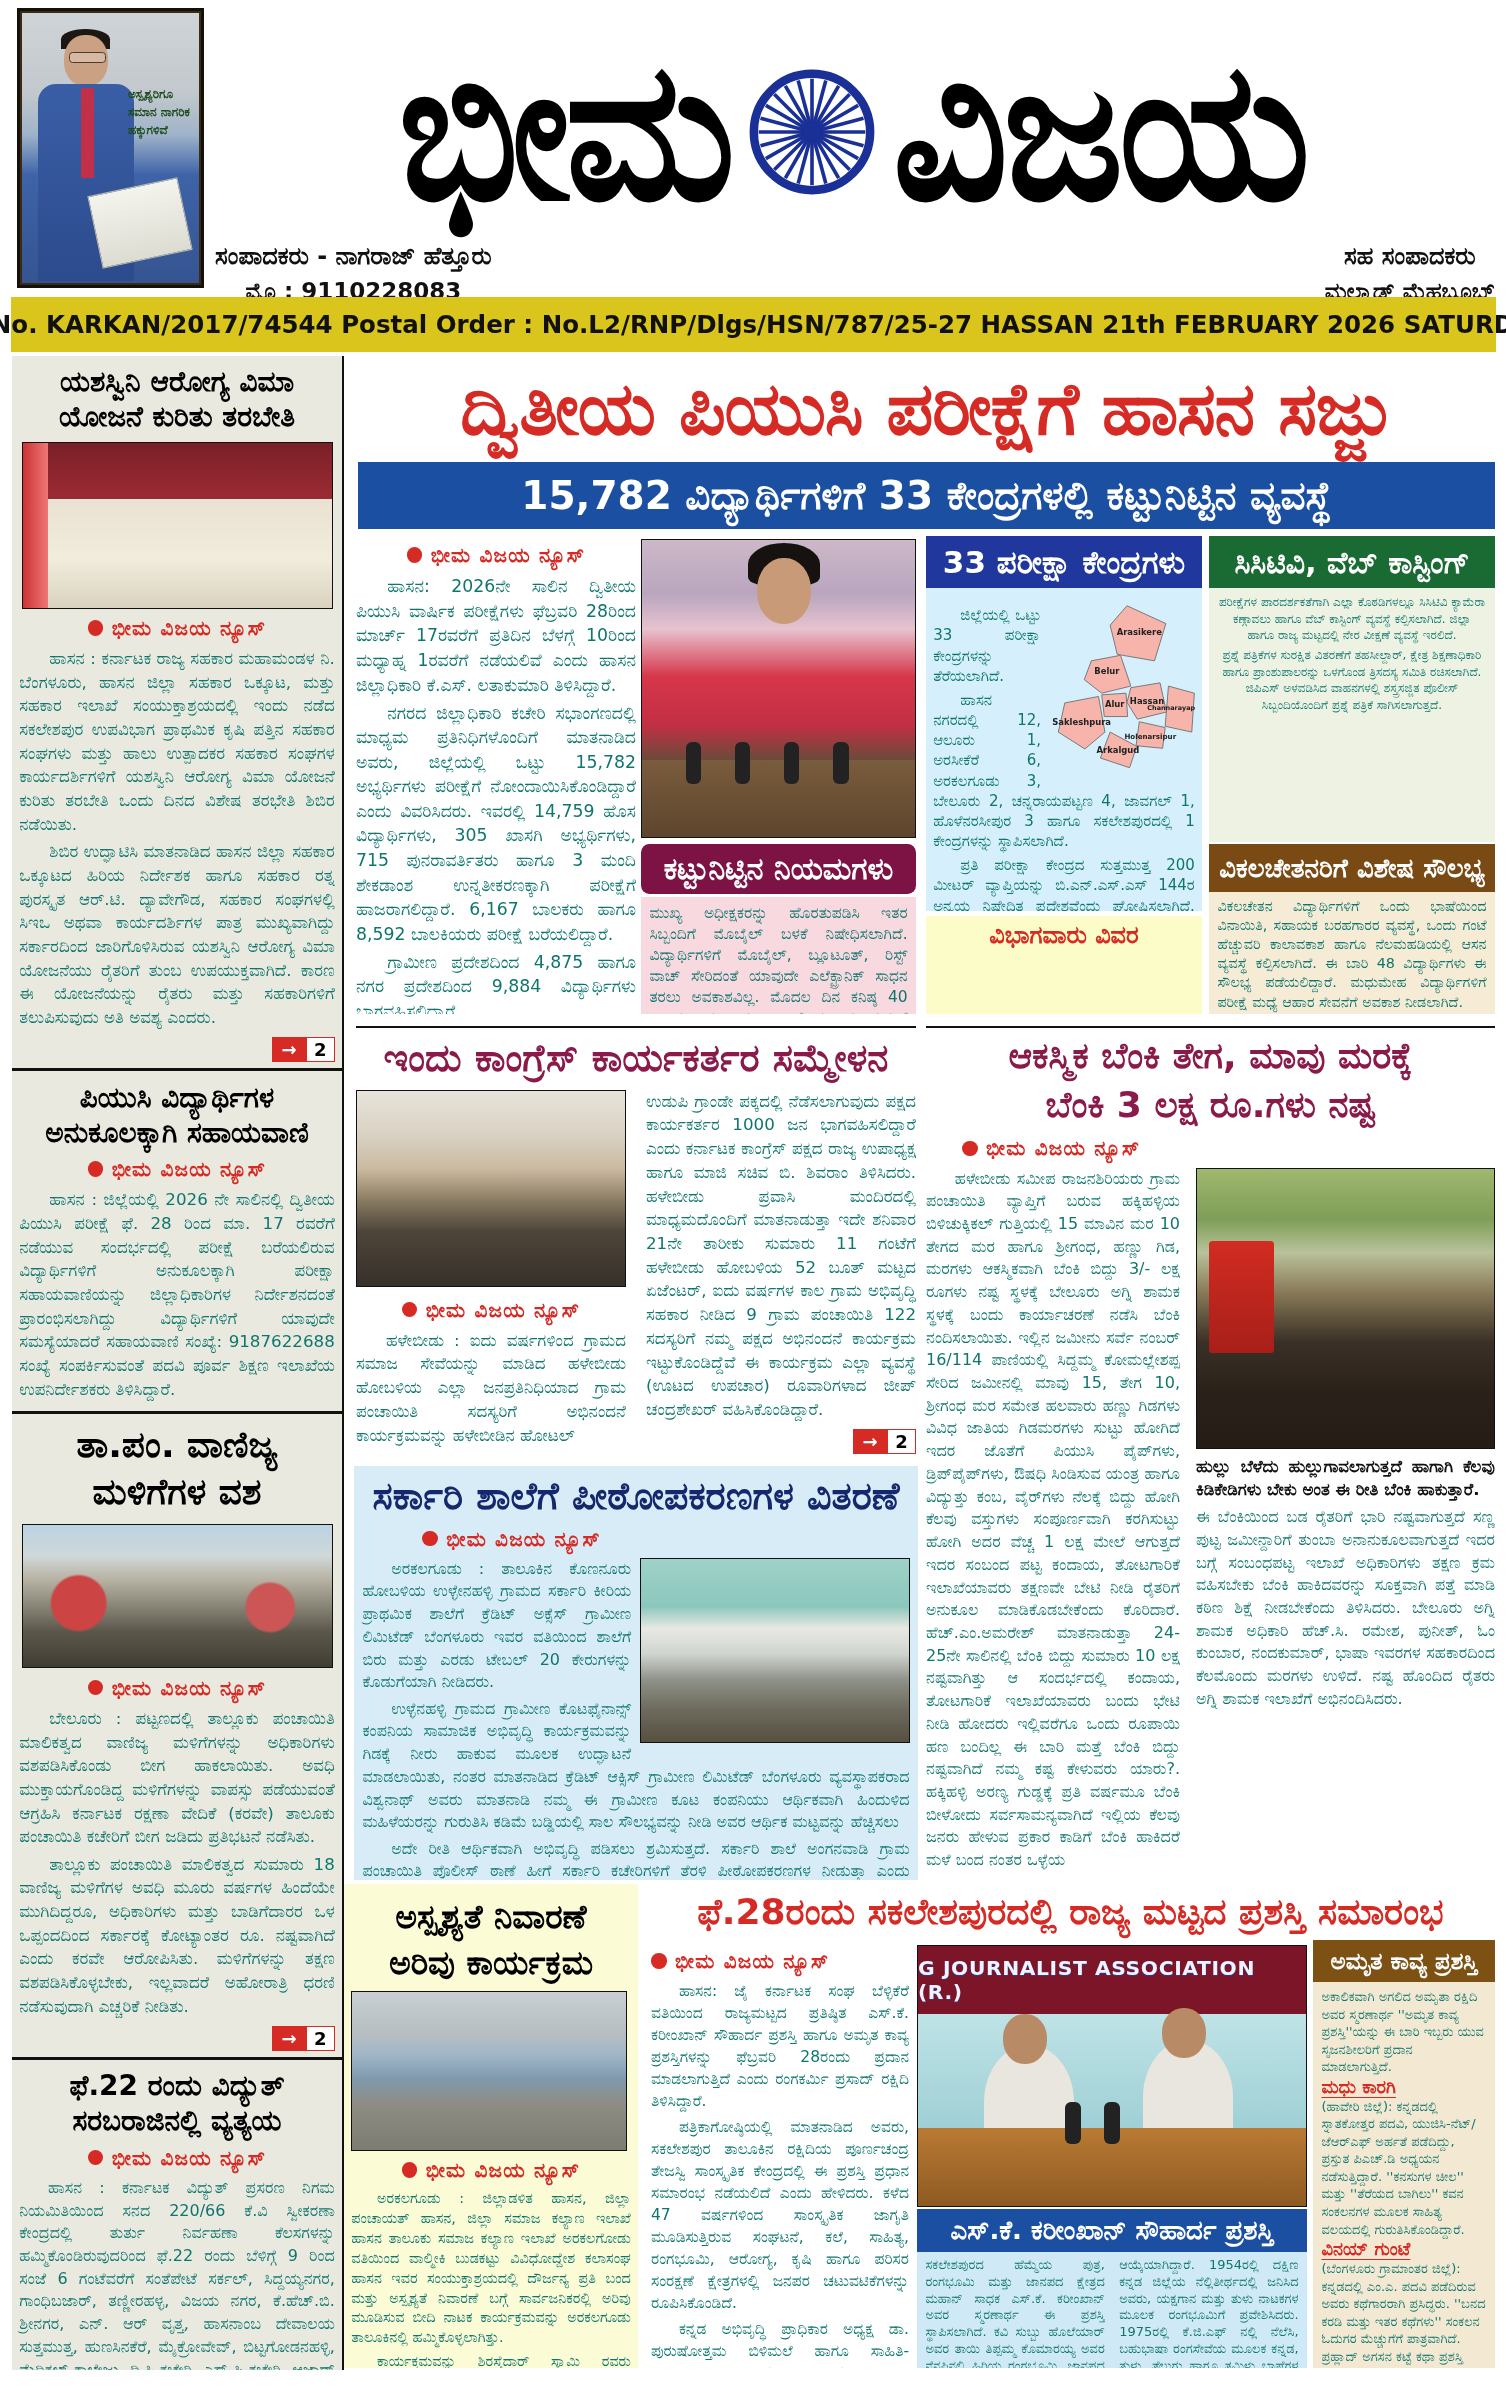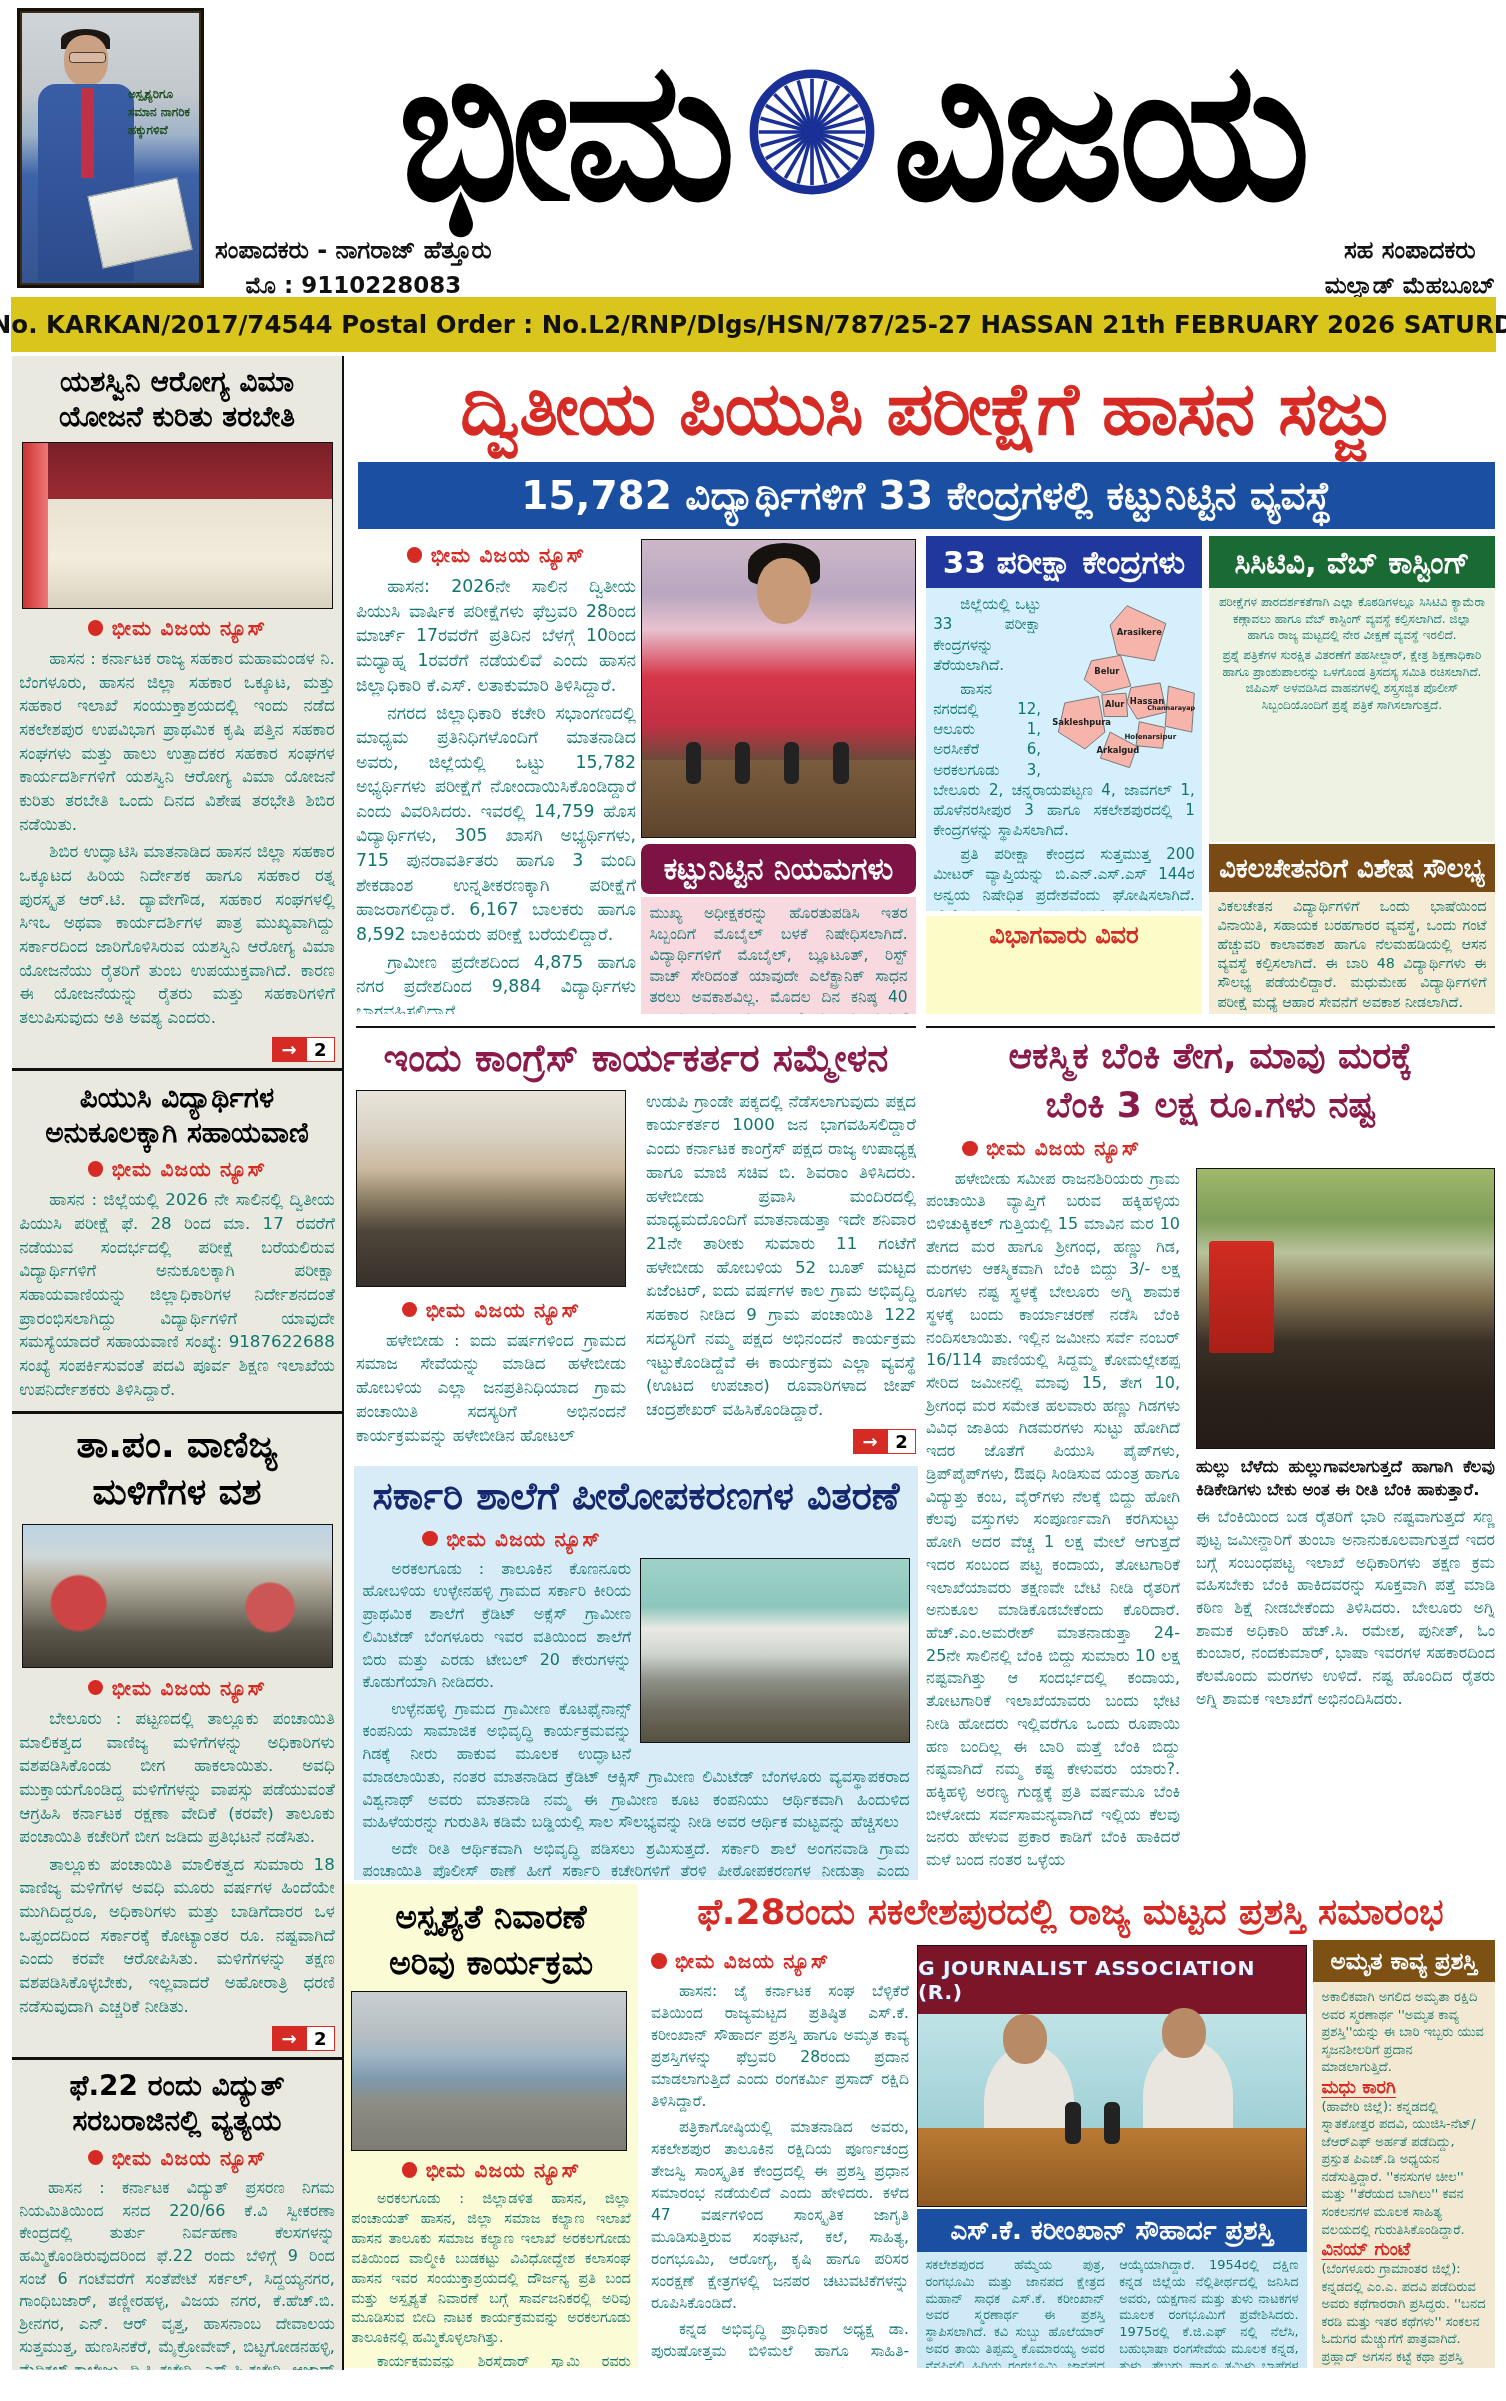--- a/index.html
+++ b/index.html
@@ -13,21 +13,21 @@
   .amb-head{position:absolute;left:42px;top:21.5px;width:44px;height:51px;border-radius:46%;background:#caa183;}
   .amb-hair{position:absolute;left:39px;top:15.5px;width:49px;height:20.3px;border-radius:50% 50% 0 0;background:#1d1713;}
   .amb-glass{position:absolute;left:47px;top:39px;width:35px;height:8.4px;border:1.8px solid #4a3c2c;border-radius:3.6px;background:rgba(255,255,255,.25);}
   .amb-suit{position:absolute;left:16.7px;top:71px;width:96px;height:197px;background:linear-gradient(180deg,#3a5ea6,#2c4b8d);border-radius:18px 18px 0 0;}
   .amb-tie{position:absolute;left:59px;top:75px;width:13px;height:90px;background:#c03048;}
   .amb-book{position:absolute;left:72px;top:173px;width:90px;height:72px;background:linear-gradient(180deg,#f4f4ee,#dcdcd2);transform:rotate(-12deg);border:1.2px solid #b9b9ac;}
   .amb-caption{position:absolute;right:4.8px;top:72px;width:66px;color:#1d4d20;font-weight:bold;font-size:12px;line-height:1.5;text-align:left;}
   .mast-title-row{left:209px;top:24px;width:1286px;height:215px;display:flex;align-items:center;justify-content:center;gap:18px;}
   .mast-word{font-size:179px;font-weight:800;color:#000;letter-spacing:-4.8px;line-height:1;transform:scaleY(1.08);}
   .chakra{width:126px;height:126px;flex:0 0 auto;}
-  .mast-subrow{left:215px;top:242px;width:1280px;height:51px;display:flex;justify-content:space-between;align-items:center;}
+  .mast-subrow{left:215px;top:242px;width:1280px;height:51px;display:flex;justify-content:space-between;align-items:flex-start;}
   .mast-col{text-align:center;font-weight:bold;}
   .mast-col .l1{font-size:24px;}
   .mast-col .l2{font-size:23px;margin-top:8.4px;}
   
   .infobar{left:10.8px;top:297px;width:1485px;height:55px;background:#d9c51c;display:flex;align-items:center;justify-content:center;}
   .infobar span{font-size:24.5px;font-weight:bold;color:#111;white-space:nowrap;}
   
   .left-rail{left:12px;top:356px;width:332px;height:2014px;background:#e9e9df;border-right:2.4px solid #111;box-sizing:border-box;overflow:hidden;}
   .lr-art{padding:8.4px 7.2px 6px 7.2px;border-bottom:3px solid #111;}
   .lr-title{font-size:28px;font-weight:800;text-align:center;line-height:1.25;color:#000;}
@@ -55,21 +55,21 @@
   .mic{position:absolute;bottom:18%;width:15.5px;height:42px;background:#222;border-radius:6px;}
   .headwoman{position:absolute;left:42%;top:6%;width:54px;height:66px;border-radius:48%;background:#c99a77;}
   .hairwoman{position:absolute;left:39%;top:1%;width:72px;height:42px;border-radius:50% 50% 20% 20%;background:#151210;}
   .rules-head{left:641px;top:844px;width:275px;height:50px;background:#7d1245;border-radius:8.4px;display:flex;align-items:center;justify-content:center;}
   .rules-head span{color:#fff;font-size:30px;font-weight:800;}
   .rules-body{left:641px;top:897px;width:275px;height:117px;background:#f7d9df;padding:6px 8.4px;box-sizing:border-box;overflow:hidden;}
   .rules-body .body{font-size:15.5px;line-height:1.35;}
   .panelC-head{left:926px;top:536px;width:276px;height:53px;background:#20389e;display:flex;align-items:center;justify-content:center;}
   .panelC-head span{color:#fff;font-size:31px;font-weight:800;}
   .panelC-body{left:926px;top:588px;width:276px;height:323px;background:#d5effc;padding:6px 7.2px;box-sizing:border-box;overflow:hidden;}
-  .panelC-body .body{font-size:15px;line-height:1.35;}
+  .panelC-body .body{font-size:15px;line-height:1.35;margin-top:11px;}
   .mapwrap{float:right;width:149px;height:179px;margin:0 0 3.6px 4.8px;}
   .divbox{left:926px;top:916px;width:276px;height:98px;background:#fcfcc8;padding:4.8px 6px;box-sizing:border-box;text-align:center;}
   .divbox .t{color:#d62a24;font-size:24px;font-weight:800;margin-bottom:6px;}
   .divbox .items{font-size:18px;font-weight:800;color:#111;line-height:1.5;}
   .divbox .bullet{color:#d62a24;font-size:15.5px;}
   .panelD-head{left:1209px;top:536px;width:286px;height:53px;background:#1a6b33;display:flex;align-items:center;justify-content:center;}
   .panelD-head span{color:#fff;font-size:30px;font-weight:800;}
   .panelD-body{left:1209px;top:588px;width:286px;height:254px;background:#edf2e2;padding:6px 9.6px;box-sizing:border-box;overflow:hidden;}
   .panelD-body .body{font-size:12px;line-height:1.38;text-align:center;}
   .panelE-head{left:1209px;top:844px;width:286px;height:48px;background:#7a4a15;display:flex;align-items:center;justify-content:center;}

